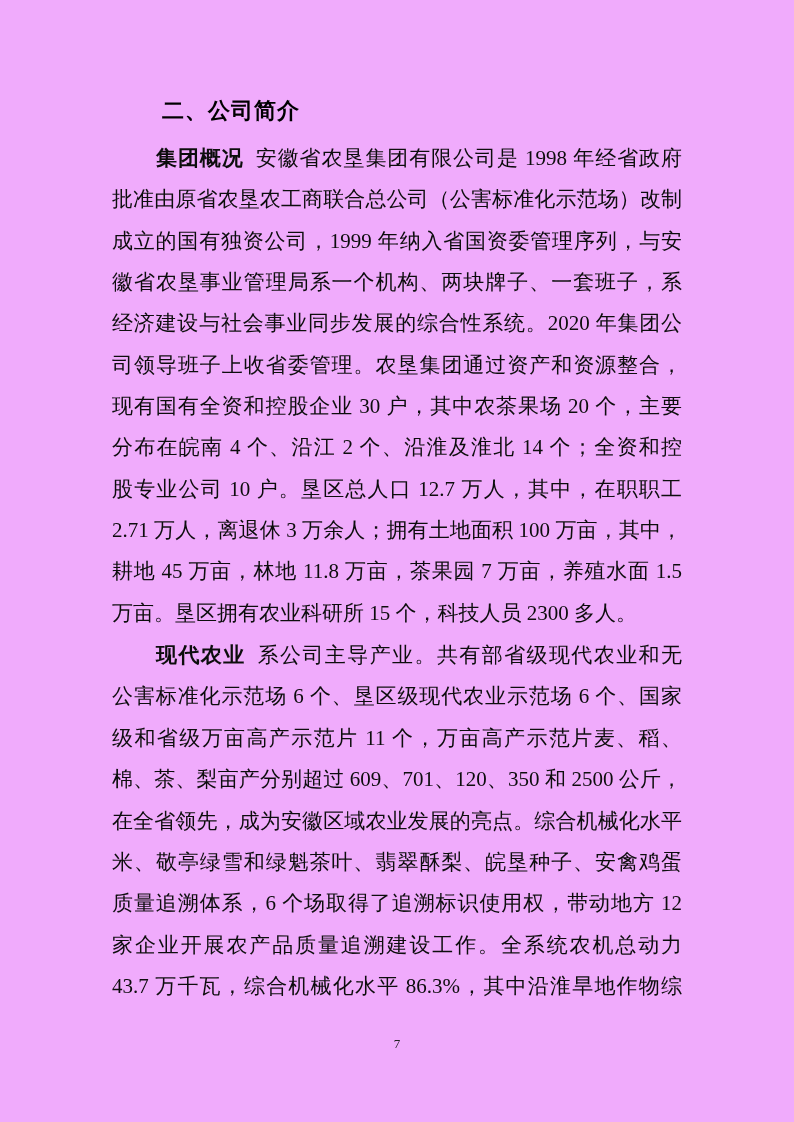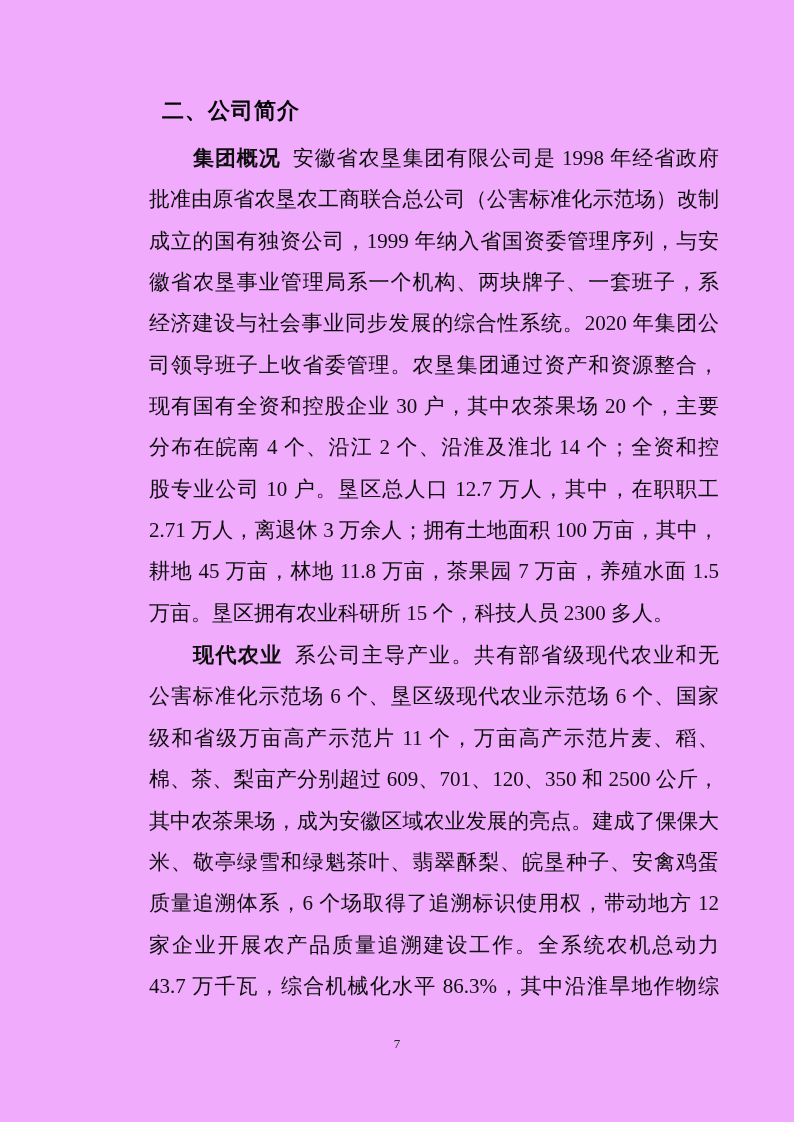--- a/index.html
+++ b/index.html
@@ -25,21 +25,20 @@
     font-weight: bold;
     font-family: "Liberation Sans", "DejaVu Sans", sans-serif;
     letter-spacing: 1px;
     color: #000000;
   }
   .body-text {
     position: absolute;
     left: 112px;
     top: 137px;
     width: 570px;
-    margin-left: 37px;
   }
   .line {
     font-size: 21px;
     line-height: 41.35px;
     text-align: justify;
     color: #0d0d0d;
   }
   .line.j {
     text-align-last: justify;
   }
@@ -80,21 +79,21 @@
     <div class="line j">分布在皖南 4 个、沿江 2 个、沿淮及淮北 14 个；全资和控</div>
     <div class="line j">股专业公司 10 户。垦区总人口 12.7 万人，其中，在职职工</div>
     <div class="line j">2.71 万人，离退休 3 万余人；拥有土地面积 100 万亩，其中，</div>
     <div class="line j">耕地 45 万亩，林地 11.8 万亩，茶果园 7 万亩，养殖水面 1.5</div>
     <div class="line">万亩。垦区拥有农业科研所 15 个，科技人员 2300 多人。</div>
 
     <div class="line first j"><span class="lead">现代农业</span><span>系公司主导产业。共有部省级现代农业和无</span></div>
     <div class="line j">公害标准化示范场 6 个、垦区级现代农业示范场 6 个、国家</div>
     <div class="line j">级和省级万亩高产示范片 11 个，万亩高产示范片麦、稻、</div>
     <div class="line j">棉、茶、梨亩产分别超过 609、701、120、350 和 2500 公斤，</div>
-    <div class="line j">其中农茶果场，成为安徽区域农业发展的亮点。建成了倮倮大</div>
+    <div class="line j">在全省领先，成为安徽区域农业发展的亮点。综合机械化水平</div>
     <div class="line j">米、敬亭绿雪和绿魁茶叶、翡翠酥梨、皖垦种子、安禽鸡蛋</div>
     <div class="line j">质量追溯体系，6 个场取得了追溯标识使用权，带动地方 12</div>
     <div class="line j">家企业开展农产品质量追溯建设工作。全系统农机总动力</div>
     <div class="line j">43.7 万千瓦，综合机械化水平 86.3%，其中沿淮旱地作物综</div>
 
   </div>
 
   <div class="footer">7</div>
 
 </div>

